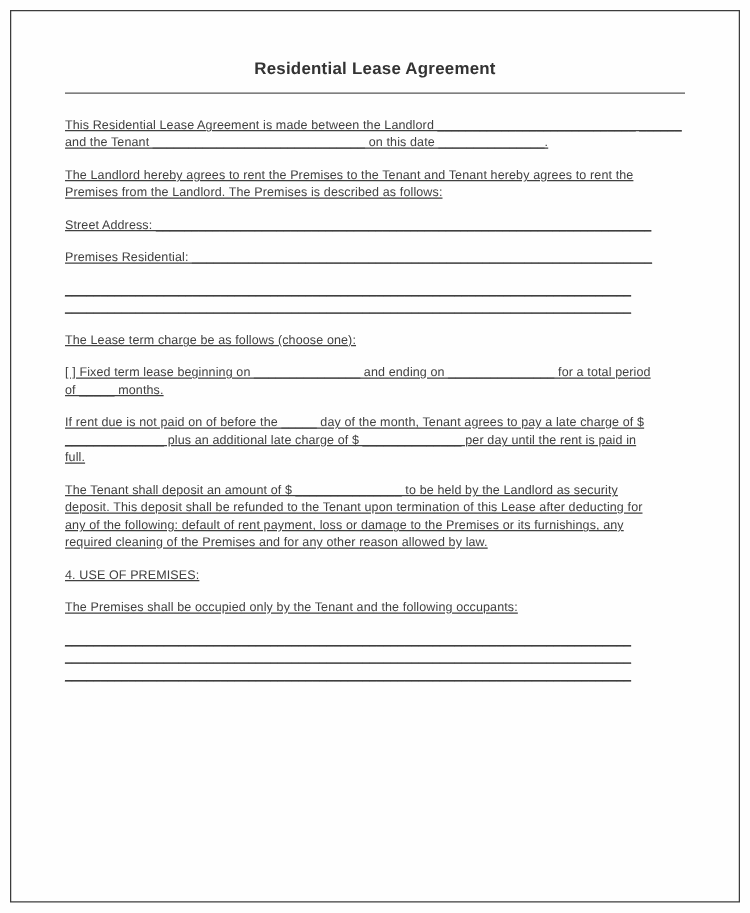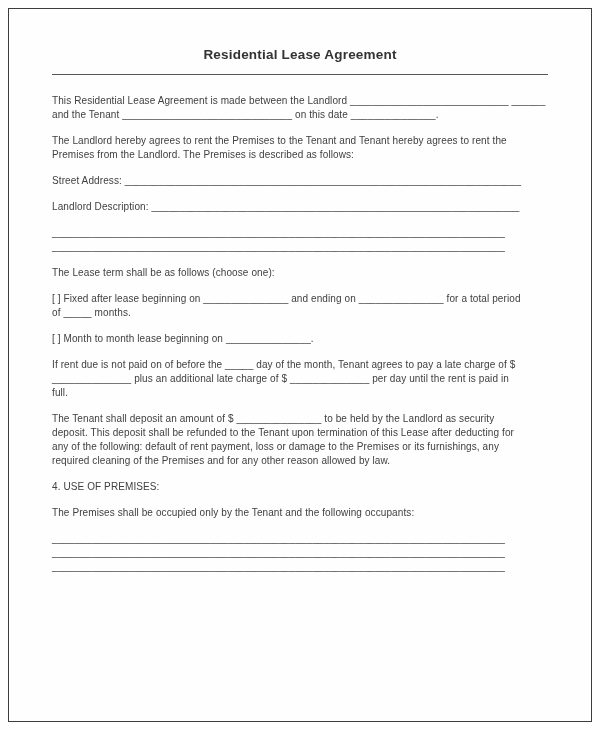--- a/index.html
+++ b/index.html
@@ -40,20 +40,21 @@
     margin-top: 10px;
     margin-bottom: 19px;
   }
   .para {
     font-size: 10px;
     line-height: 14px;
     white-space: pre-wrap;
     overflow-wrap: break-word;
     margin: 0 0 12px 0;
     letter-spacing: 0.1px;
+    text-decoration: underline;
   }
   .para:last-child { margin-bottom: 0; }
 </style>
 </head>
 <body>
 
 <div class="page">
   <div class="frame"></div>
   <div class="content">
 
@@ -61,29 +62,28 @@
     <hr class="title-rule">
 
     <p class="para">This Residential Lease Agreement is made between the Landlord ____________________________ ______
 and the Tenant ______________________________ on this date _______________.</p>
 
     <p class="para">The Landlord hereby agrees to rent the Premises to the Tenant and Tenant hereby agrees to rent the
 Premises from the Landlord. The Premises is described as follows:</p>
 
     <p class="para">Street Address: ______________________________________________________________________</p>
 
-    <p class="para">Landlord Description: _________________________________________________________________</p>
+    <p class="para">Premises Residential: _________________________________________________________________</p>
 
     <p class="para">________________________________________________________________________________
 ________________________________________________________________________________</p>
 
-    <p class="para">The Lease term shall be as follows (choose one):</p>
-    <p class="para">[ ] Fixed after lease beginning on _______________ and ending on _______________ for a total period
+    <p class="para">The Lease term charge be as follows (choose one):</p>
+    <p class="para">[ ] Fixed term lease beginning on _______________ and ending on _______________ for a total period
 of _____ months.</p>
-    <p class="para">[ ] Month to month lease beginning on _______________.</p>
 
     <p class="para">If rent due is not paid on of before the _____ day of the month, Tenant agrees to pay a late charge of $
 ______________ plus an additional late charge of $ ______________ per day until the rent is paid in
 full.</p>
 
     <p class="para">The Tenant shall deposit an amount of $ _______________ to be held by the Landlord as security
 deposit. This deposit shall be refunded to the Tenant upon termination of this Lease after deducting for
 any of the following: default of rent payment, loss or damage to the Premises or its furnishings, any
 required cleaning of the Premises and for any other reason allowed by law.</p>
 

